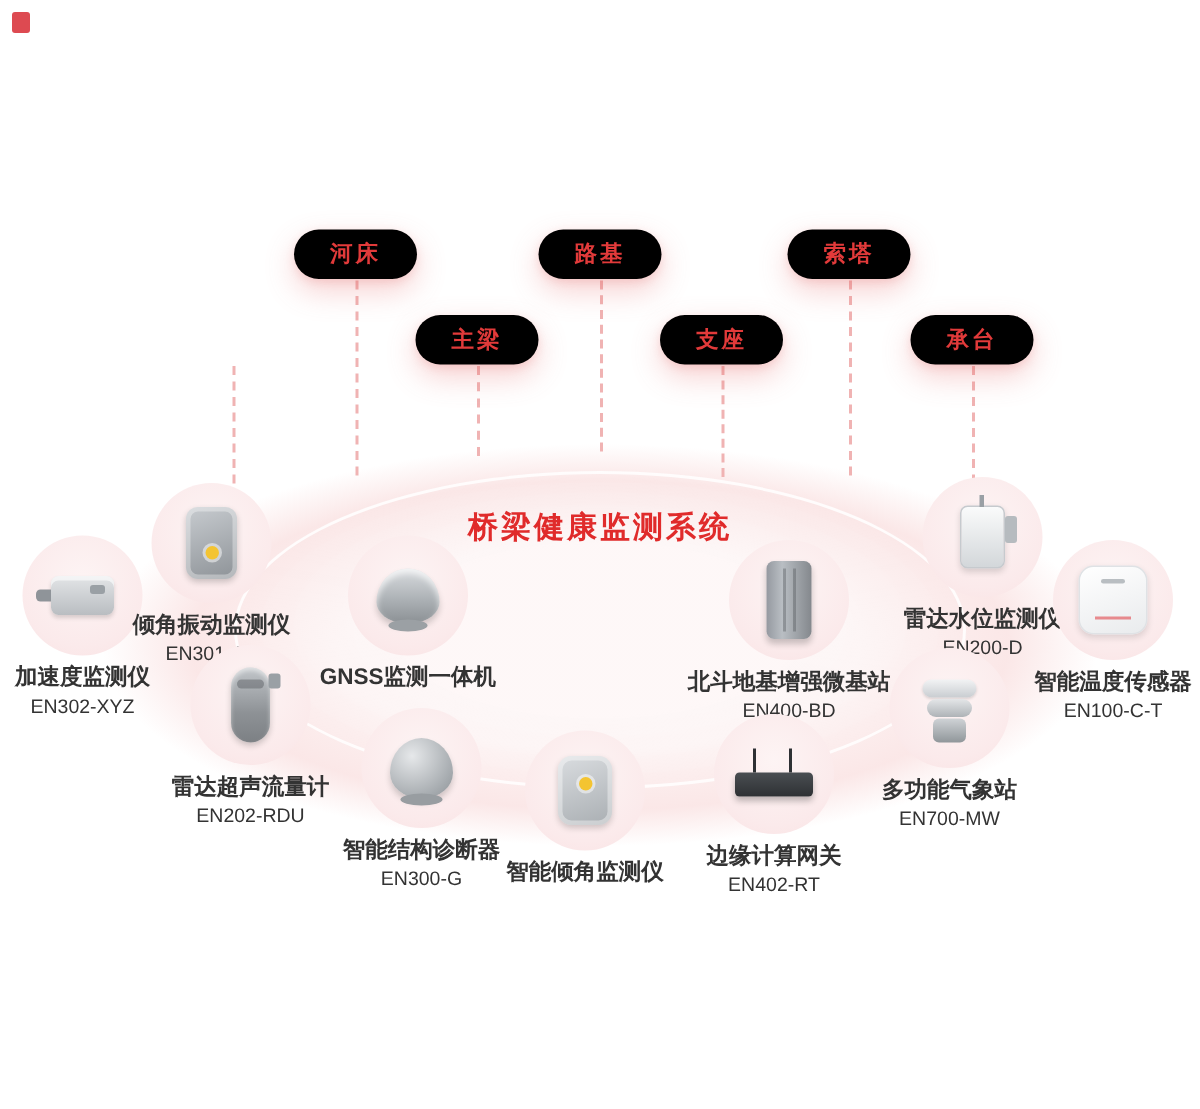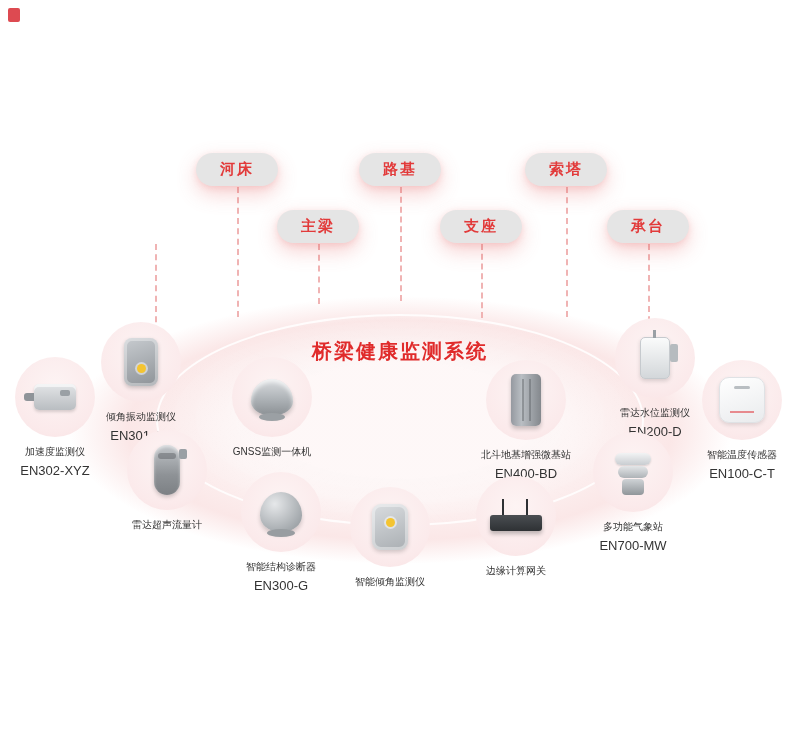--- a/index.html
+++ b/index.html
@@ -16,29 +16,29 @@
   .ellipse-inner { position:absolute; left:156px; top:314px; width:488px; height:212px; border-radius:50%;
     border:2px solid rgba(255,255,255,.85); background: radial-gradient(closest-side, rgba(255,255,255,.35) 55%, rgba(255,255,255,0) 100%); }
 
   .title { position:absolute; left:400px; top:338px; transform:translateX(-50%);
     font-size:20px; font-weight:bold; color:#e02b2b; letter-spacing:2px; white-space:nowrap; z-index:3; }
 
   
   .connector { position:absolute; width:0; border-left:2px dashed #f0b3b3; z-index:2; }
 
   
-  .pill { position:absolute; transform:translateX(-50%); z-index:4; background:#e5e5e5; color:#e23a3a;
+  .pill { position:absolute; transform:translateX(-50%); z-index:4; background:#000000; color:#e23a3a;
     font-size:15px; font-weight:bold; letter-spacing:2px; padding:7px 24px; border-radius:18px; white-space:nowrap;
     box-shadow:0 8px 20px rgba(228,104,104,.30), 0 2px 6px rgba(228,104,104,.18); }
 
   
   .device { position:absolute; width:172px; transform:translateX(-50%); text-align:center; z-index:3; }
   .bubble { width:80px; height:80px; border-radius:50%; margin:0 auto; display:flex; align-items:center; justify-content:center;
     background: radial-gradient(circle at 50% 38%, #fdf4f4 0%, #fbeaeb 68%, #f9e2e3 100%); }
-  .dev-name { margin-top:5px; font-size:10px; color:#333; line-height:19px; white-space:nowrap; }
+  .dev-name { margin-top:5px; font-size:15px; color:#333; line-height:19px; white-space:nowrap;font-weight:bold; }
   .dev-model { font-size:13px; color:#333; line-height:19px; white-space:nowrap; }
 
   .ic { position:relative; }
   
   .ic-accel { width:42px; height:26px; border-radius:5px; background:linear-gradient(180deg,#e3e5e7,#b9bdc1);
     box-shadow: inset 0 3px 0 rgba(255,255,255,.6), 0 2px 3px rgba(0,0,0,.15); }
   .ic-accel::before { content:""; position:absolute; left:-10px; top:9px; width:10px; height:8px; border-radius:3px 0 0 3px; background:#8f9499; }
   .ic-accel::after { content:""; position:absolute; right:6px; top:6px; width:10px; height:6px; border-radius:2px; background:#9aa0a5; }
   
   .ic-tiltvib { width:34px; height:48px; border-radius:8px; background:linear-gradient(160deg,#c8ccd0,#8d9297);
@@ -144,20 +144,21 @@
         <div class="ic ic-gnss"></div>
       </div>
     <div class="dev-name">GNSS监测一体机</div>
   </div>
 
   <div class="device" style="left:167px; top:430px;">
     <div class="bubble">
         <div class="ic ic-flow"></div>
       </div>
     <div class="dev-name">雷达超声流量计</div>
+    <div class="dev-model">EN202-RDU</div>
   </div>
 
   <div class="device" style="left:281px; top:472px;">
     <div class="bubble">
         <div class="ic ic-diag"></div>
       </div>
     <div class="dev-name">智能结构诊断器</div>
     <div class="dev-model">EN300-G</div>
   </div>
 
@@ -175,20 +176,21 @@
       </div>
     <div class="dev-name">北斗地基增强微基站</div>
     <div class="dev-model">EN400-BD</div>
   </div>
 
   <div class="device" style="left:516px; top:476px;">
     <div class="bubble">
         <div class="ic ic-gateway"></div>
       </div>
     <div class="dev-name">边缘计算网关</div>
+    <div class="dev-model">EN402-RT</div>
   </div>
 
   <div class="device" style="left:655px; top:318px;">
     <div class="bubble">
         <div class="ic ic-radar"></div>
       </div>
     <div class="dev-name">雷达水位监测仪</div>
     <div class="dev-model">EN200-D</div>
   </div>
 

